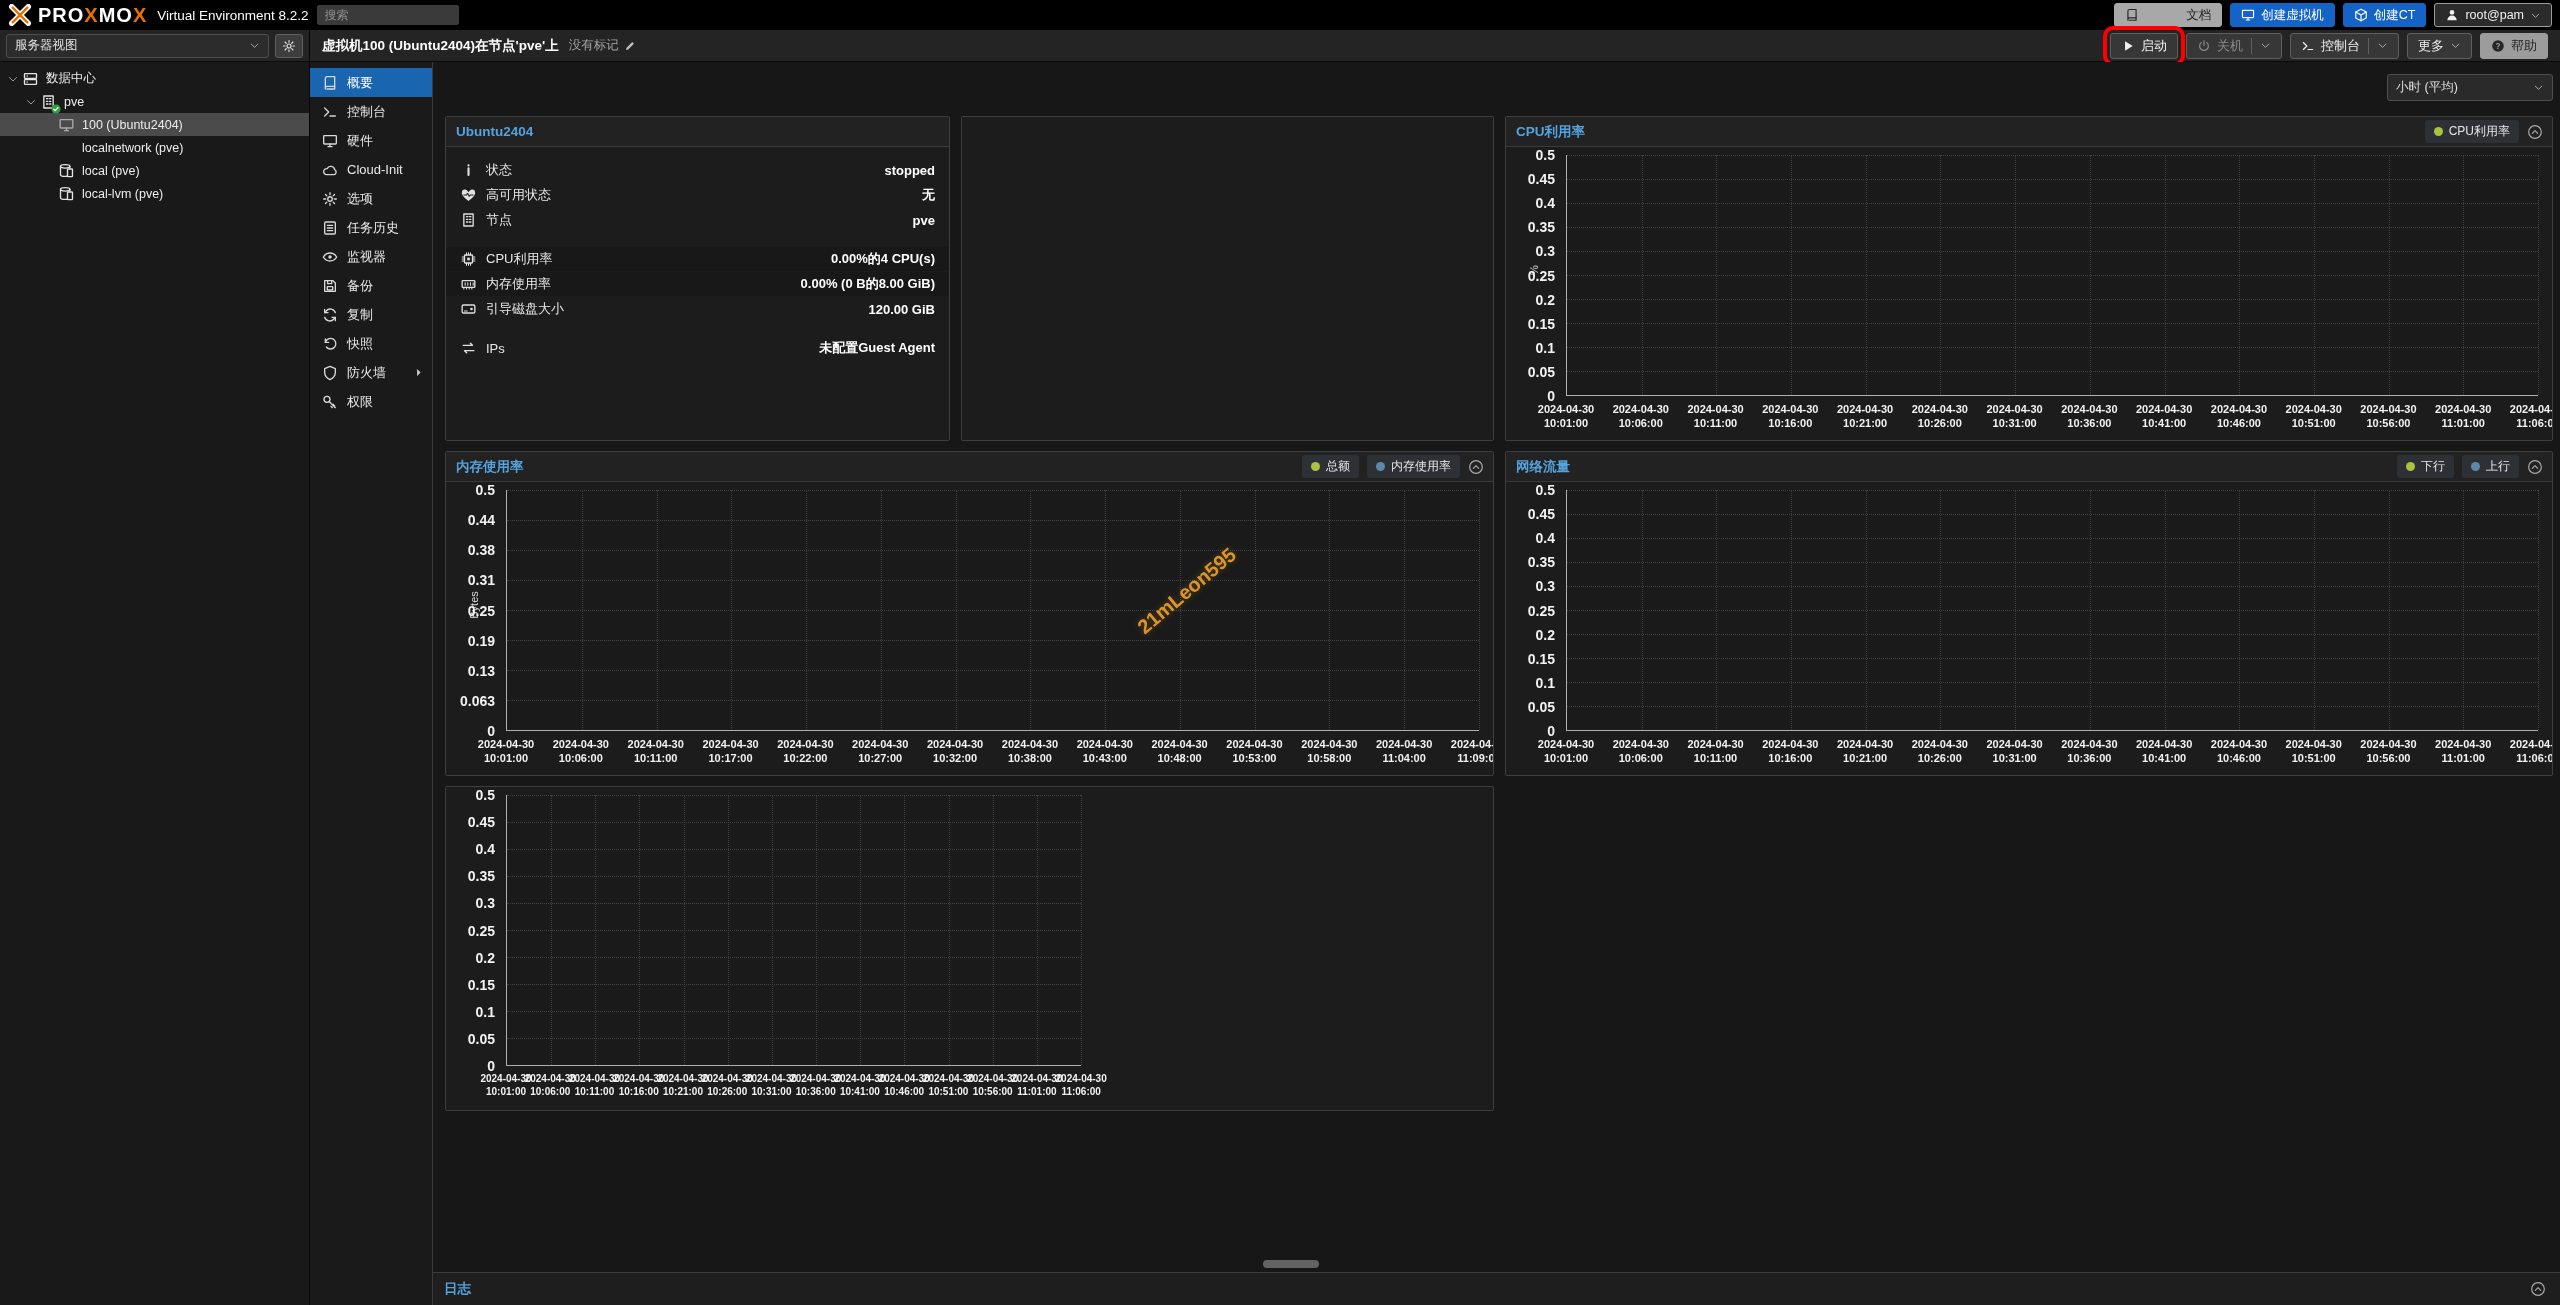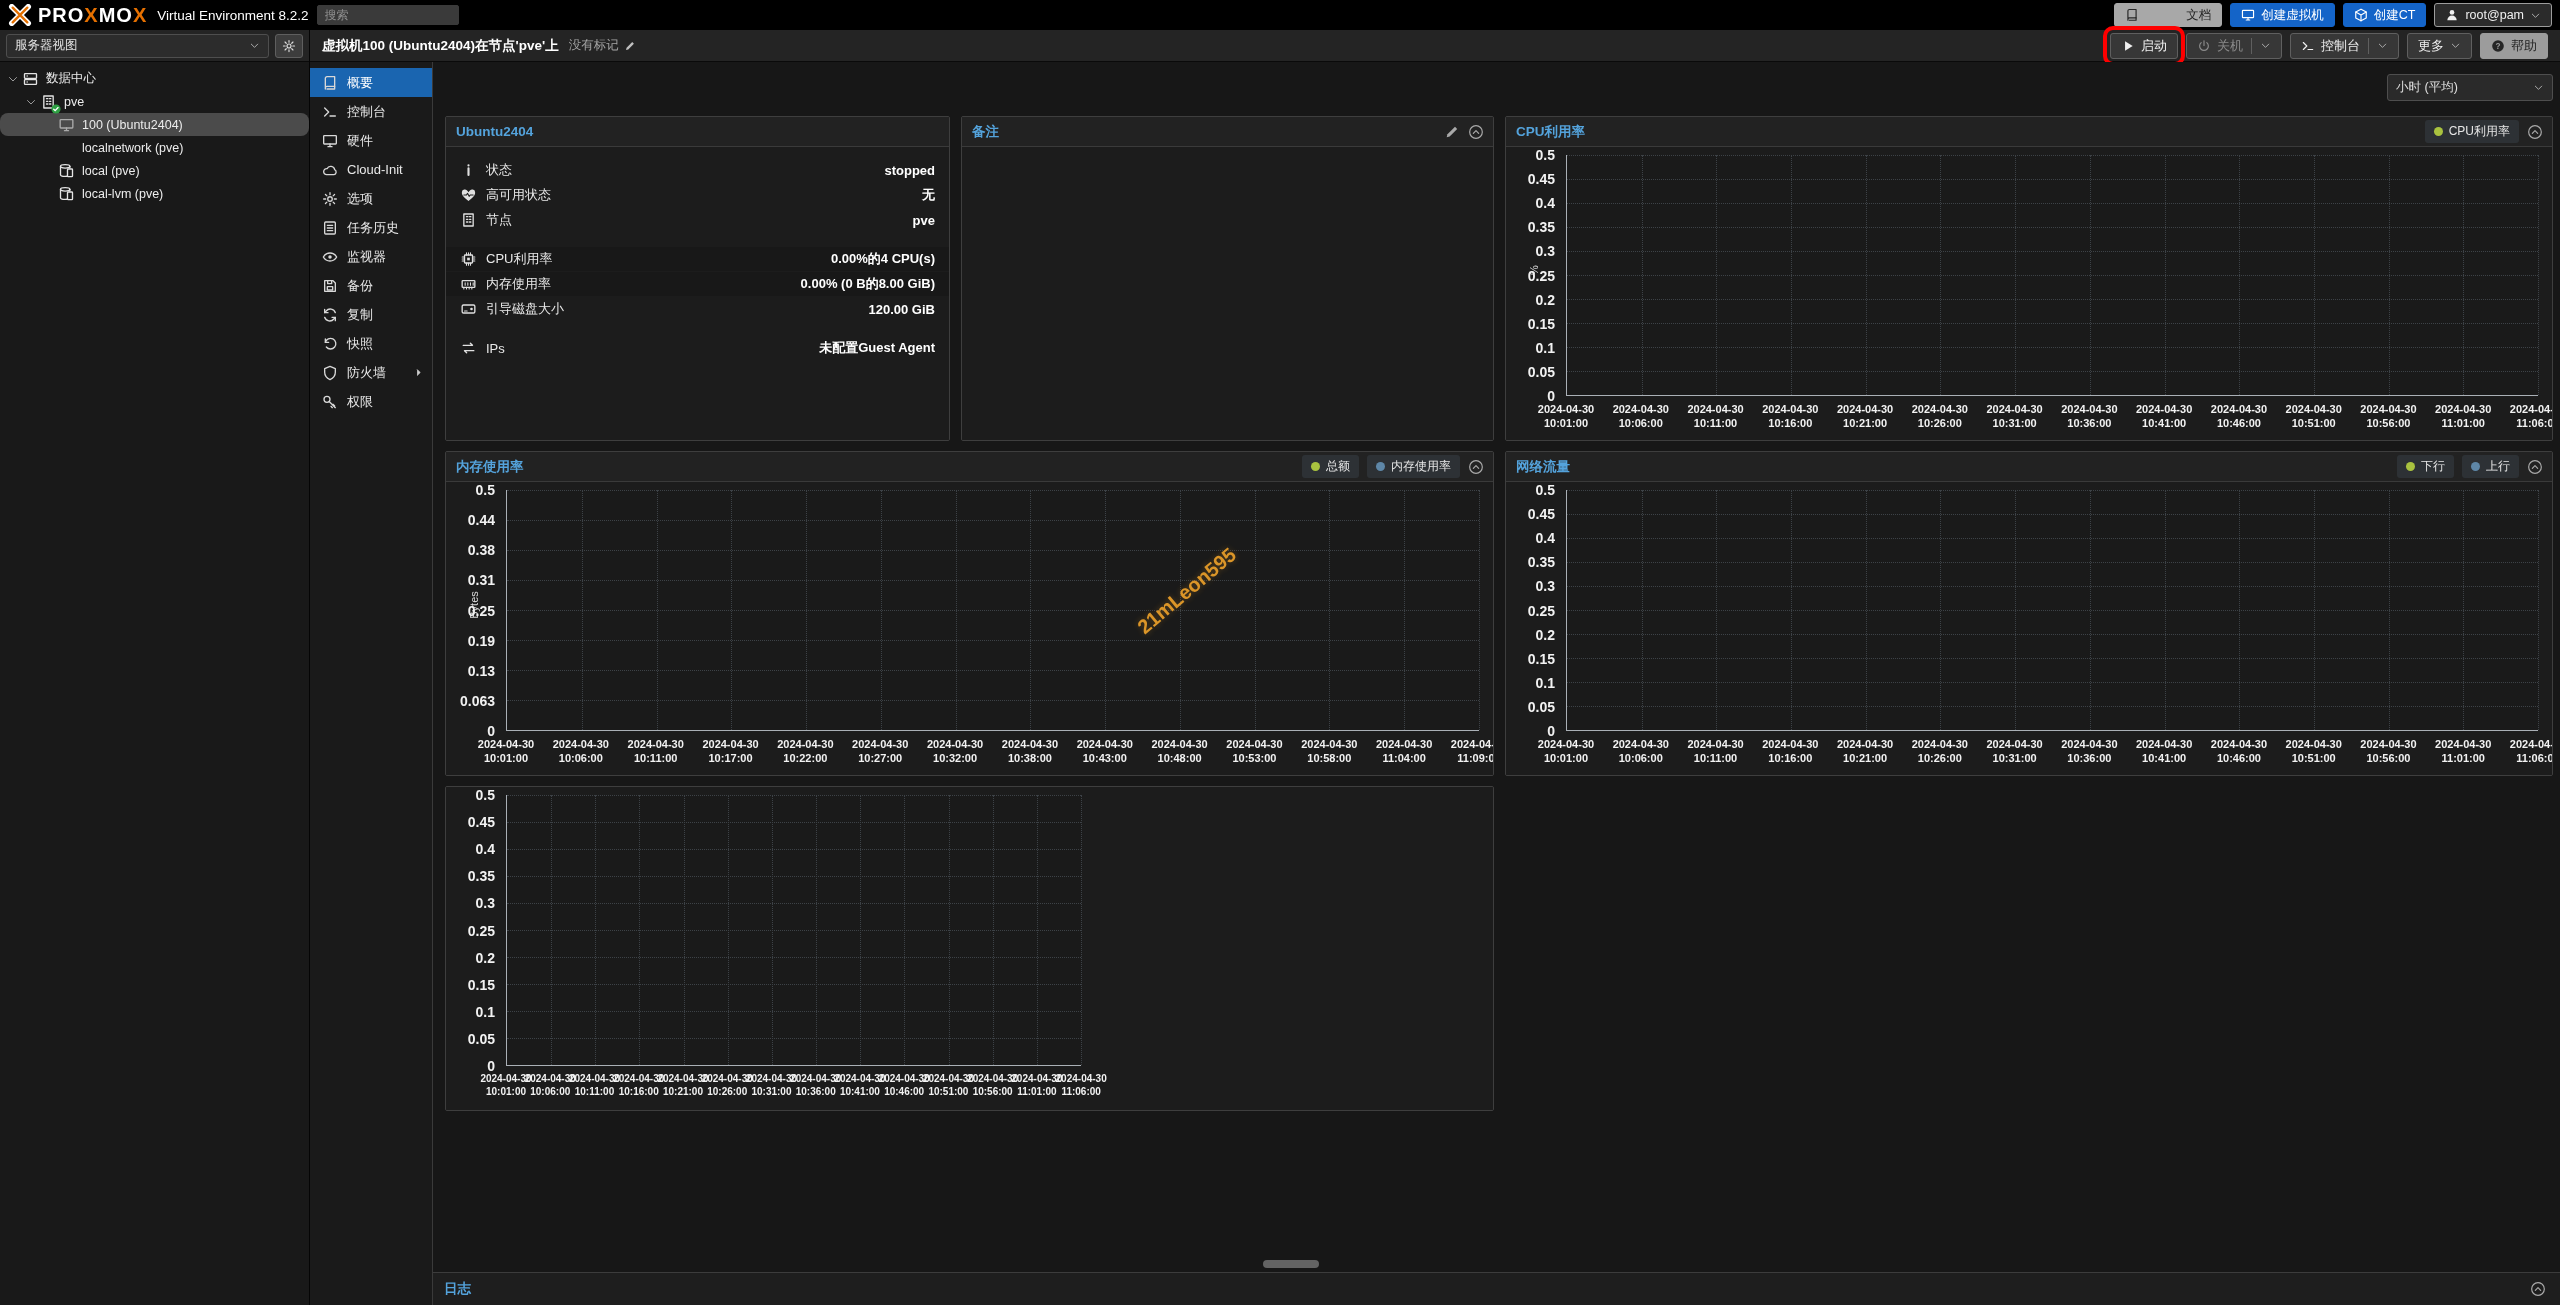--- a/index.html
+++ b/index.html
@@ -30,21 +30,21 @@
   .tree-col { width:310px; flex:none; background:#191919; border-right:1px solid #050505; display:flex; flex-direction:column; }
   .tree-header { height:32px; background:#242424; border-bottom:1px solid #0a0a0a; display:flex; align-items:center; padding:0 6px; gap:6px; }
   .select { height:24px; background:#2c2c2c; border:1px solid #4e4e4e; border-radius:3px; display:flex;
     align-items:center; padding:0 8px; gap:8px; color:#e0e0e0; font-size:12.5px; cursor:pointer; }
   .tree-header .select { flex:1; }
   .sq-btn { width:28px; height:24px; background:#3d3d3d; border:1px solid #5f5f5f; border-radius:3px;
     display:inline-flex; align-items:center; justify-content:center; color:#ddd; cursor:pointer; }
   .sq-btn .ic { width:14px; height:14px; display:inline-flex; }
   .tree { padding-top:5px; }
   .tree-item { height:23px; display:flex; align-items:center; font-size:12.5px; color:#ececec; cursor:pointer; white-space:nowrap; }
-  .tree-item.selected { background:#4b4b4b;border-radius:8px; }
+  .tree-item.selected { background:#4b4b4b; }
   .tree-item .expander { width:14px; height:12px; display:inline-flex; color:#9a9a9a; margin-right:2px; }
   .tree-item .ti { width:17px; height:16px; display:inline-flex; margin-right:7px; position:relative; color:#e4e4e4; }
   .tree-item .ti.vm { color:#ababab; }
   .tree-item .check-badge { position:absolute; right:-4px; bottom:-3px; width:10px; height:10px; }
 
   .right-col { flex:1; display:flex; flex-direction:column; min-width:0; }
   .toolbar { height:32px; background:#242424; border-bottom:1px solid #0a0a0a; display:flex; align-items:center; padding:0 12px; gap:10px; flex:none; }
   .breadcrumb { font-size:13.5px; font-weight:bold; color:#fff; white-space:nowrap; }
   .tags { font-size:12.5px; color:#a5a5a5; display:flex; align-items:center; gap:5px; }
   .tags .ic { width:12px; height:12px; display:inline-flex; color:#c0c0c0; }
@@ -563,36 +563,20 @@
                           <path d="M4 8h14M18 8l-3.2-3.2M20 16H6M6 16l3.2 3.2"></path>
                         </svg>
                       </span>
                       <span class="slabel">IPs</span>
                       <span class="svalue">未配置Guest Agent</span>
                     </div>
                   </div>
               </section>
 
               <section class="panel" id="notes-panel">
-                <div class="panel-header">
-                  <span class="panel-title">备注</span>
-                  <div class="panel-tools">
-                    <span class="tool-ic">
-                        <svg viewBox="0 0 24 24" width="100%" height="100%" fill="none" stroke="currentColor" stroke-width="2" stroke-linecap="round" stroke-linejoin="round">
-                          <path d="M4 20l1.2-4.5L16.5 4.2l3.3 3.3L8.5 18.8 4 20z" fill="currentColor" stroke="none"></path>
-                        </svg>
-                      </span>
-                    <span class="tool-ic">
-                        <svg viewBox="0 0 24 24" width="100%" height="100%" fill="none" stroke="currentColor" stroke-width="2" stroke-linecap="round" stroke-linejoin="round">
-                          <circle cx="12" cy="12" r="9.5" stroke-width="1.8"></circle>
-                          <path d="M8 14l4-4 4 4" stroke-width="1.8"></path>
-                        </svg>
-                      </span>
-                  </div>
-                </div>
                 <div class="panel-body"></div>
               </section>
 
               <section class="panel chart-panel" id="chart-cpu">
                   <div class="panel-header">
                     <span class="panel-title">CPU利用率</span>
                     <div class="panel-tools">
                       <span class="chip">
                         <span class="dot" style="background: rgb(169, 194, 63);"></span>
                         <span>CPU利用率</span>

